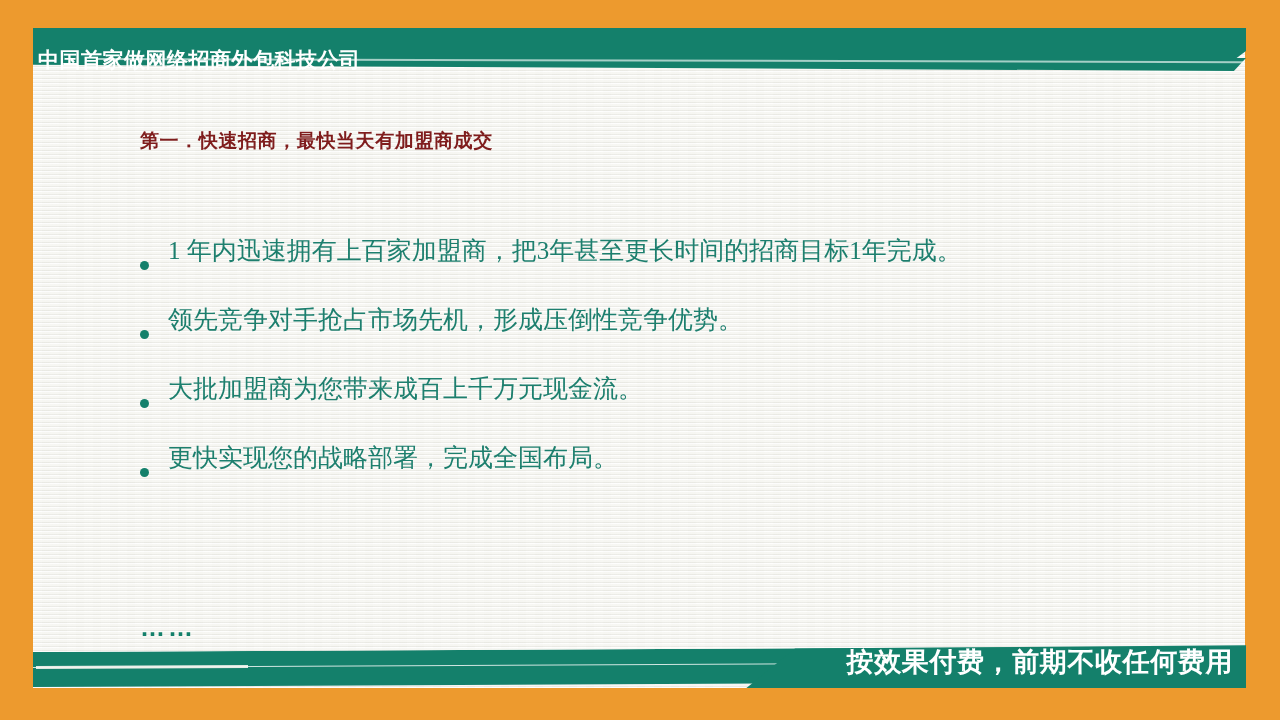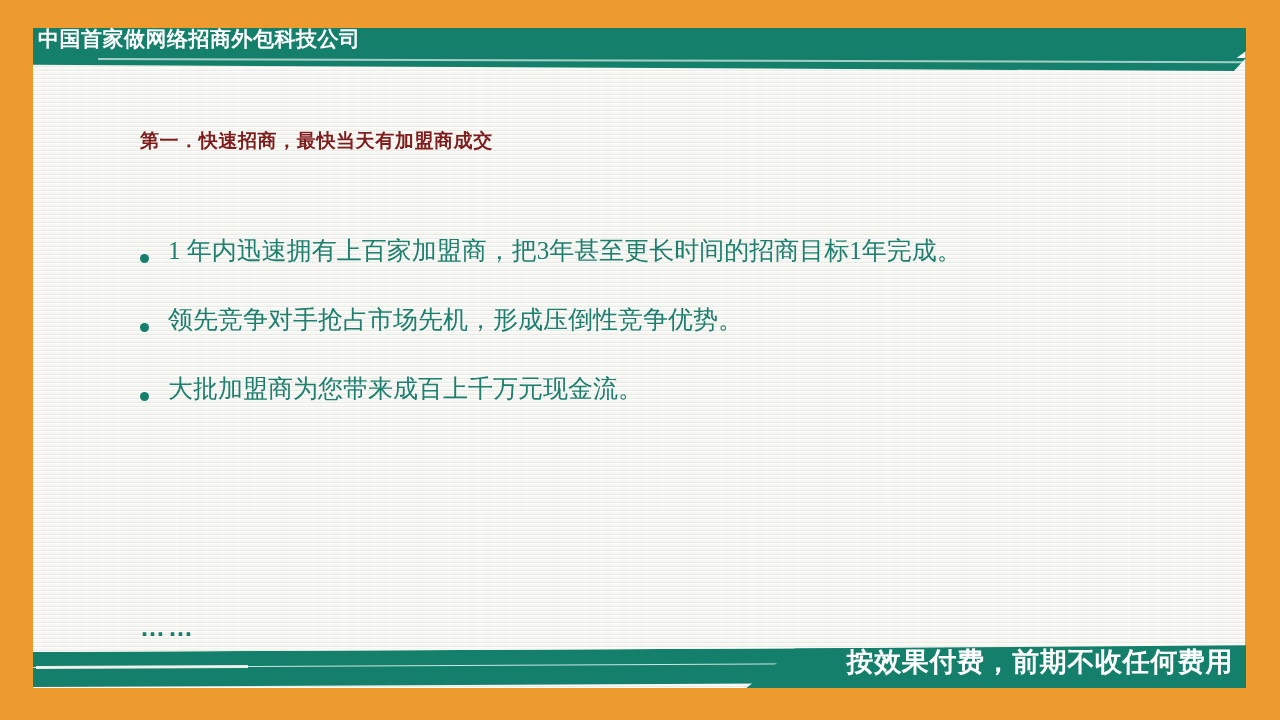--- a/index.html
+++ b/index.html
@@ -72,21 +72,21 @@
     top: 58px;
     width: 1146px;
     height: 2px;
     background: rgba(255,255,255,0.62);
     transform: rotate(0.16deg);
     transform-origin: left center;
   }
   .header-title {
     position: absolute;
     left: 38px;
-    top: 24px;
+    top: 45px;
     height: 30px;
     line-height: 30px;
     color: #FFFFFF;
     font-size: 21px;
     font-weight: bold;
     letter-spacing: 0.5px;
     white-space: nowrap;
   }
 
   
@@ -102,21 +102,21 @@
   }
 
   .bullets {
     position: absolute;
     left: 140px;
     top: 232px;
     width: 1070px;
   }
   .bullet-row {
     display: flex;
-    align-items: center;
+    align-items: flex-end;
     margin-bottom: 31px;
     color: #1D7F6E;
     font-family: "Liberation Serif", "DejaVu Serif", serif;
     font-size: 25px;
     line-height: 38px;
     white-space: nowrap;
   }
   .bullet-dot {
     flex: 0 0 auto;
     width: 9px;
@@ -227,20 +227,24 @@
       <span class="bullet-dot"></span>
       <span class="bullet-text">领先竞争对手抢占市场先机，形成压倒性竞争优势。</span>
     </div>
 
     <div class="bullet-row">
       <span class="bullet-dot"></span>
       <span class="bullet-text">大批加盟商为您带来成百上千万元现金流。</span>
     </div>
 
 
+    <div class="bullet-row">
+      <span class="bullet-dot"></span>
+      <span class="bullet-text">更快实现您的战略部署，完成全国布局。</span>
+    </div>
 
   </div>
 
   <div class="ellipsis">……</div>
 
   <div class="footer-strip"></div>
   <div class="footer-hairline"></div>
   <div class="footer-strip2"></div>
   <div class="footer-left-tick"></div>
   <div class="footer-block"></div>

